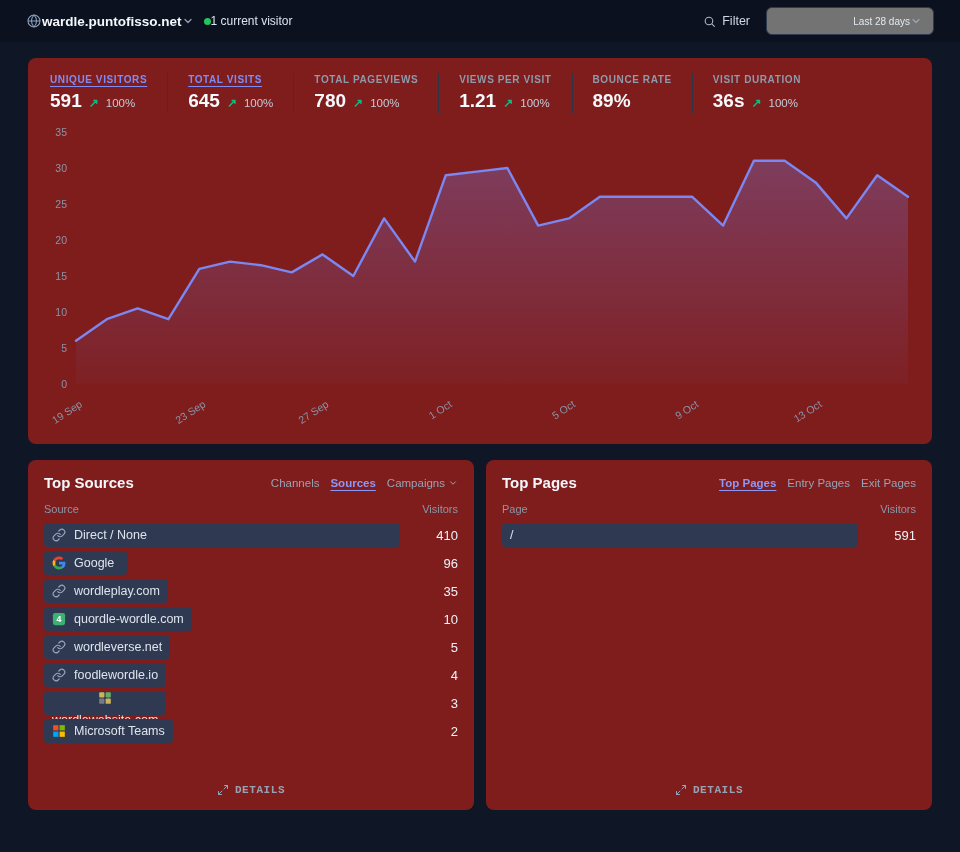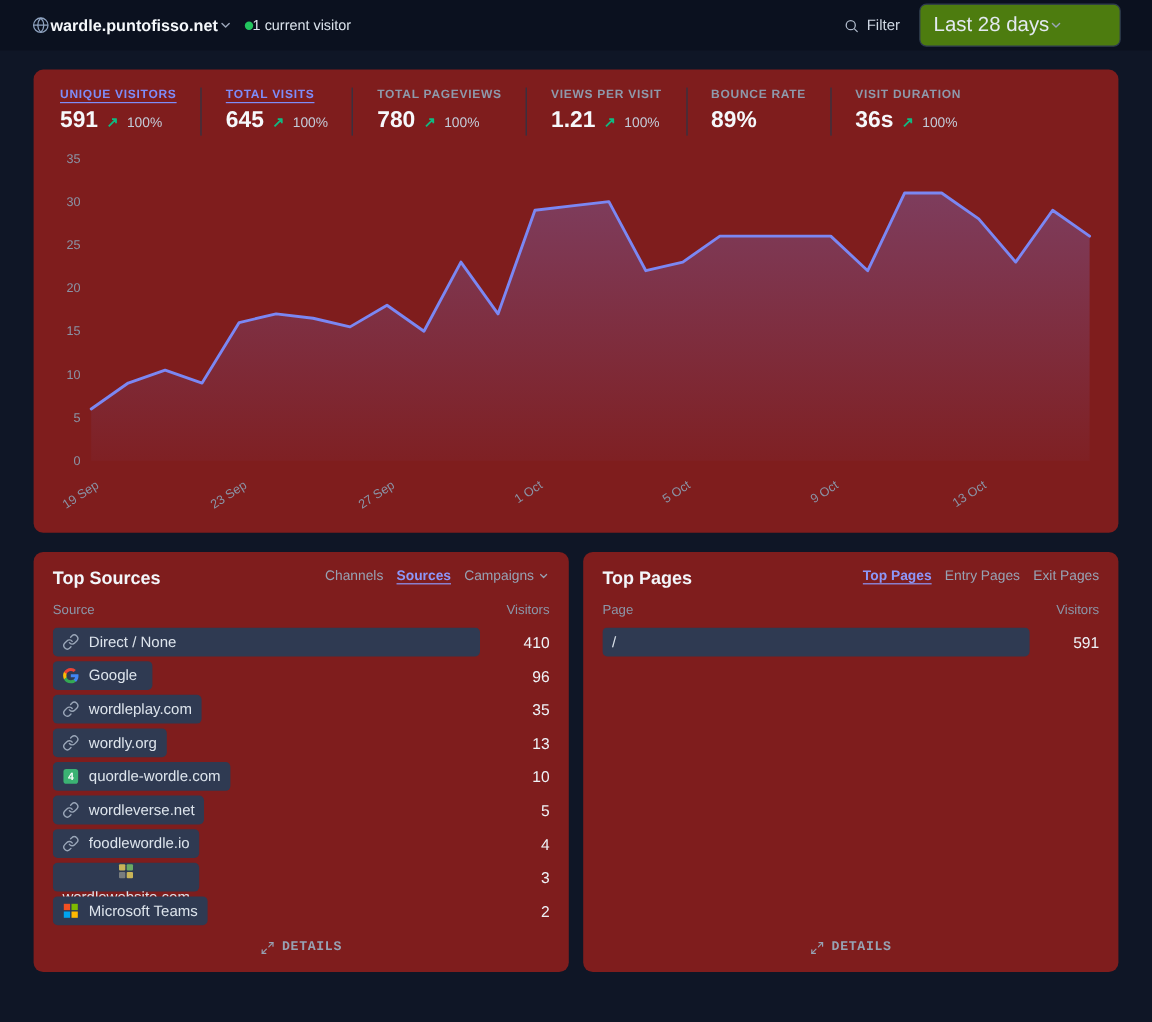--- a/index.html
+++ b/index.html
@@ -17,21 +17,21 @@
   .favicon svg{width:16px;height:16px}
   .site-name{font-size:13.5px;font-weight:bold;color:#f5f8fb;cursor:pointer}
   .chev{display:inline-flex;width:12px;height:12px;color:#9aa5b8}
   .chev svg{width:12px;height:12px}
   .live-dot{width:7px;height:7px;border-radius:50%;background:#22c55e;margin-left:10px}
   .current-visitors{font-size:12px;color:#dbe3ec;cursor:pointer}
   .tb-right{display:flex;align-items:center;gap:16px}
   .filter-btn{display:flex;align-items:center;gap:6px;background:none;border:none;color:#cfd7e2;font-size:12.5px;font-family:inherit;cursor:pointer}
   .filter-btn .icon{width:13px;height:13px;display:inline-flex;color:#aeb8c8}
   .filter-btn .icon svg{width:13px;height:13px}
-  .date-select{display:flex;align-items:center;justify-content:flex-start;width:168px;background:#4d7c0f;border:1px solid #2e3a50;border-radius:6px;padding:7px 11px;font-size:17px;color:#e3e9f1;cursor:pointer}
+  .date-select{display:flex;align-items:center;justify-content:flex-end;width:168px;background:#737373;border:1px solid #2e3a50;border-radius:6px;padding:7px 11px;font-size:10px;color:#e3e9f1;cursor:pointer}
   
   main{padding:16px 28px}
   .panel{background:#7f1d1d;border-radius:8px}
   .top-panel{padding:12px 16px 4px}
   
   .stats-row{display:flex;align-items:center;padding:2px 6px 8px}
   .stat{display:flex;flex-direction:column;gap:5px;cursor:pointer;padding:2px 0}
   .stat-label{font-size:10px;font-weight:bold;letter-spacing:.06em;color:#8e99ab;white-space:nowrap}
   .stat.active .stat-label{color:#7e8cf8;text-decoration:underline;text-underline-offset:3px}
   .stat-value-row{display:flex;align-items:baseline;gap:7px}
@@ -42,21 +42,21 @@
   
   .chart-controls{display:flex;justify-content:flex-end;align-items:center;gap:16px;color:#9aa5b8;font-size:12px;padding:2px 4px 4px}
   .chart-controls .icon{width:15px;height:15px;display:inline-flex;cursor:pointer}
   .chart-controls .icon svg{width:15px;height:15px}
   .interval{display:inline-flex;align-items:center;gap:5px;cursor:pointer;color:#aab4c4}
   .chart{display:block;width:872px;height:318px}
   .chart .tick{fill:#8a94a6;font-size:10.5px}
   
   .cards{display:grid;grid-template-columns:1fr 1fr;gap:12px;margin-top:16px}
   .card{height:350px;padding:14px 16px;display:flex;flex-direction:column}
-  .card-head{display:flex;align-items:flex-start;justify-content:space-between}
+  .card-head{display:flex;align-items:center;justify-content:space-between}
   .card-head h2{font-size:15px;font-weight:bold;color:#f3f6fa}
   .tabs{display:flex;align-items:center;gap:11px}
   .tab{font-size:11.5px;color:#97a2b3;cursor:pointer;display:inline-flex;align-items:center;gap:3px;white-space:nowrap}
   .tab.active{color:#8d97f8;font-weight:bold;text-decoration:underline;text-underline-offset:3px}
   .tab-chevron{display:inline-flex;width:10px;height:10px}
   .tab-chevron svg{width:10px;height:10px}
   .col-head{display:flex;justify-content:space-between;font-size:11px;color:#8b96a8;margin:12px 0 8px}
   .list{flex:1;display:flex;flex-direction:column;gap:4px;overflow:hidden}
   .list-row{display:flex;align-items:center}
   .bar-track{flex:1;min-width:0;margin-right:14px}
@@ -257,34 +257,20 @@
                     <path d="M14 11a5 5 0 0 0-7.54-.54l-3 3a5 5 0 0 0 7.07 7.07l1.71-1.71"></path>
                   </svg>
                 </span>
                 <span class="row-label">wordleplay.com</span>
               </div>
             </div>
             <div class="row-value">35</div>
           </div>
           <div class="list-row">
             <div class="bar-track">
-              <div class="bar" style="width: 3.2%;">
-                <span class="row-icon">
-                  <svg viewBox="0 0 24 24" fill="none" stroke="#9aa6b8" stroke-width="2" stroke-linecap="round" stroke-linejoin="round">
-                    <path d="M10 13a5 5 0 0 0 7.54.54l3-3a5 5 0 0 0-7.07-7.07l-1.72 1.71"></path>
-                    <path d="M14 11a5 5 0 0 0-7.54-.54l-3 3a5 5 0 0 0 7.07 7.07l1.71-1.71"></path>
-                  </svg>
-                </span>
-                <span class="row-label">wordly.org</span>
-              </div>
-            </div>
-            <div class="row-value">13</div>
-          </div>
-          <div class="list-row">
-            <div class="bar-track">
               <div class="bar" style="width: 2.4%;">
                 <span class="row-icon">
                   <svg viewBox="0 0 24 24">
                     <rect x="1.5" y="1.5" width="21" height="21" rx="4" fill="#3bb273"></rect>
                     <text x="12" y="17.5" font-size="15" font-weight="bold" fill="#ffffff" text-anchor="middle" font-family="sans-serif">4</text>
                   </svg>
                 </span>
                 <span class="row-label">quordle-wordle.com</span>
               </div>
             </div>

